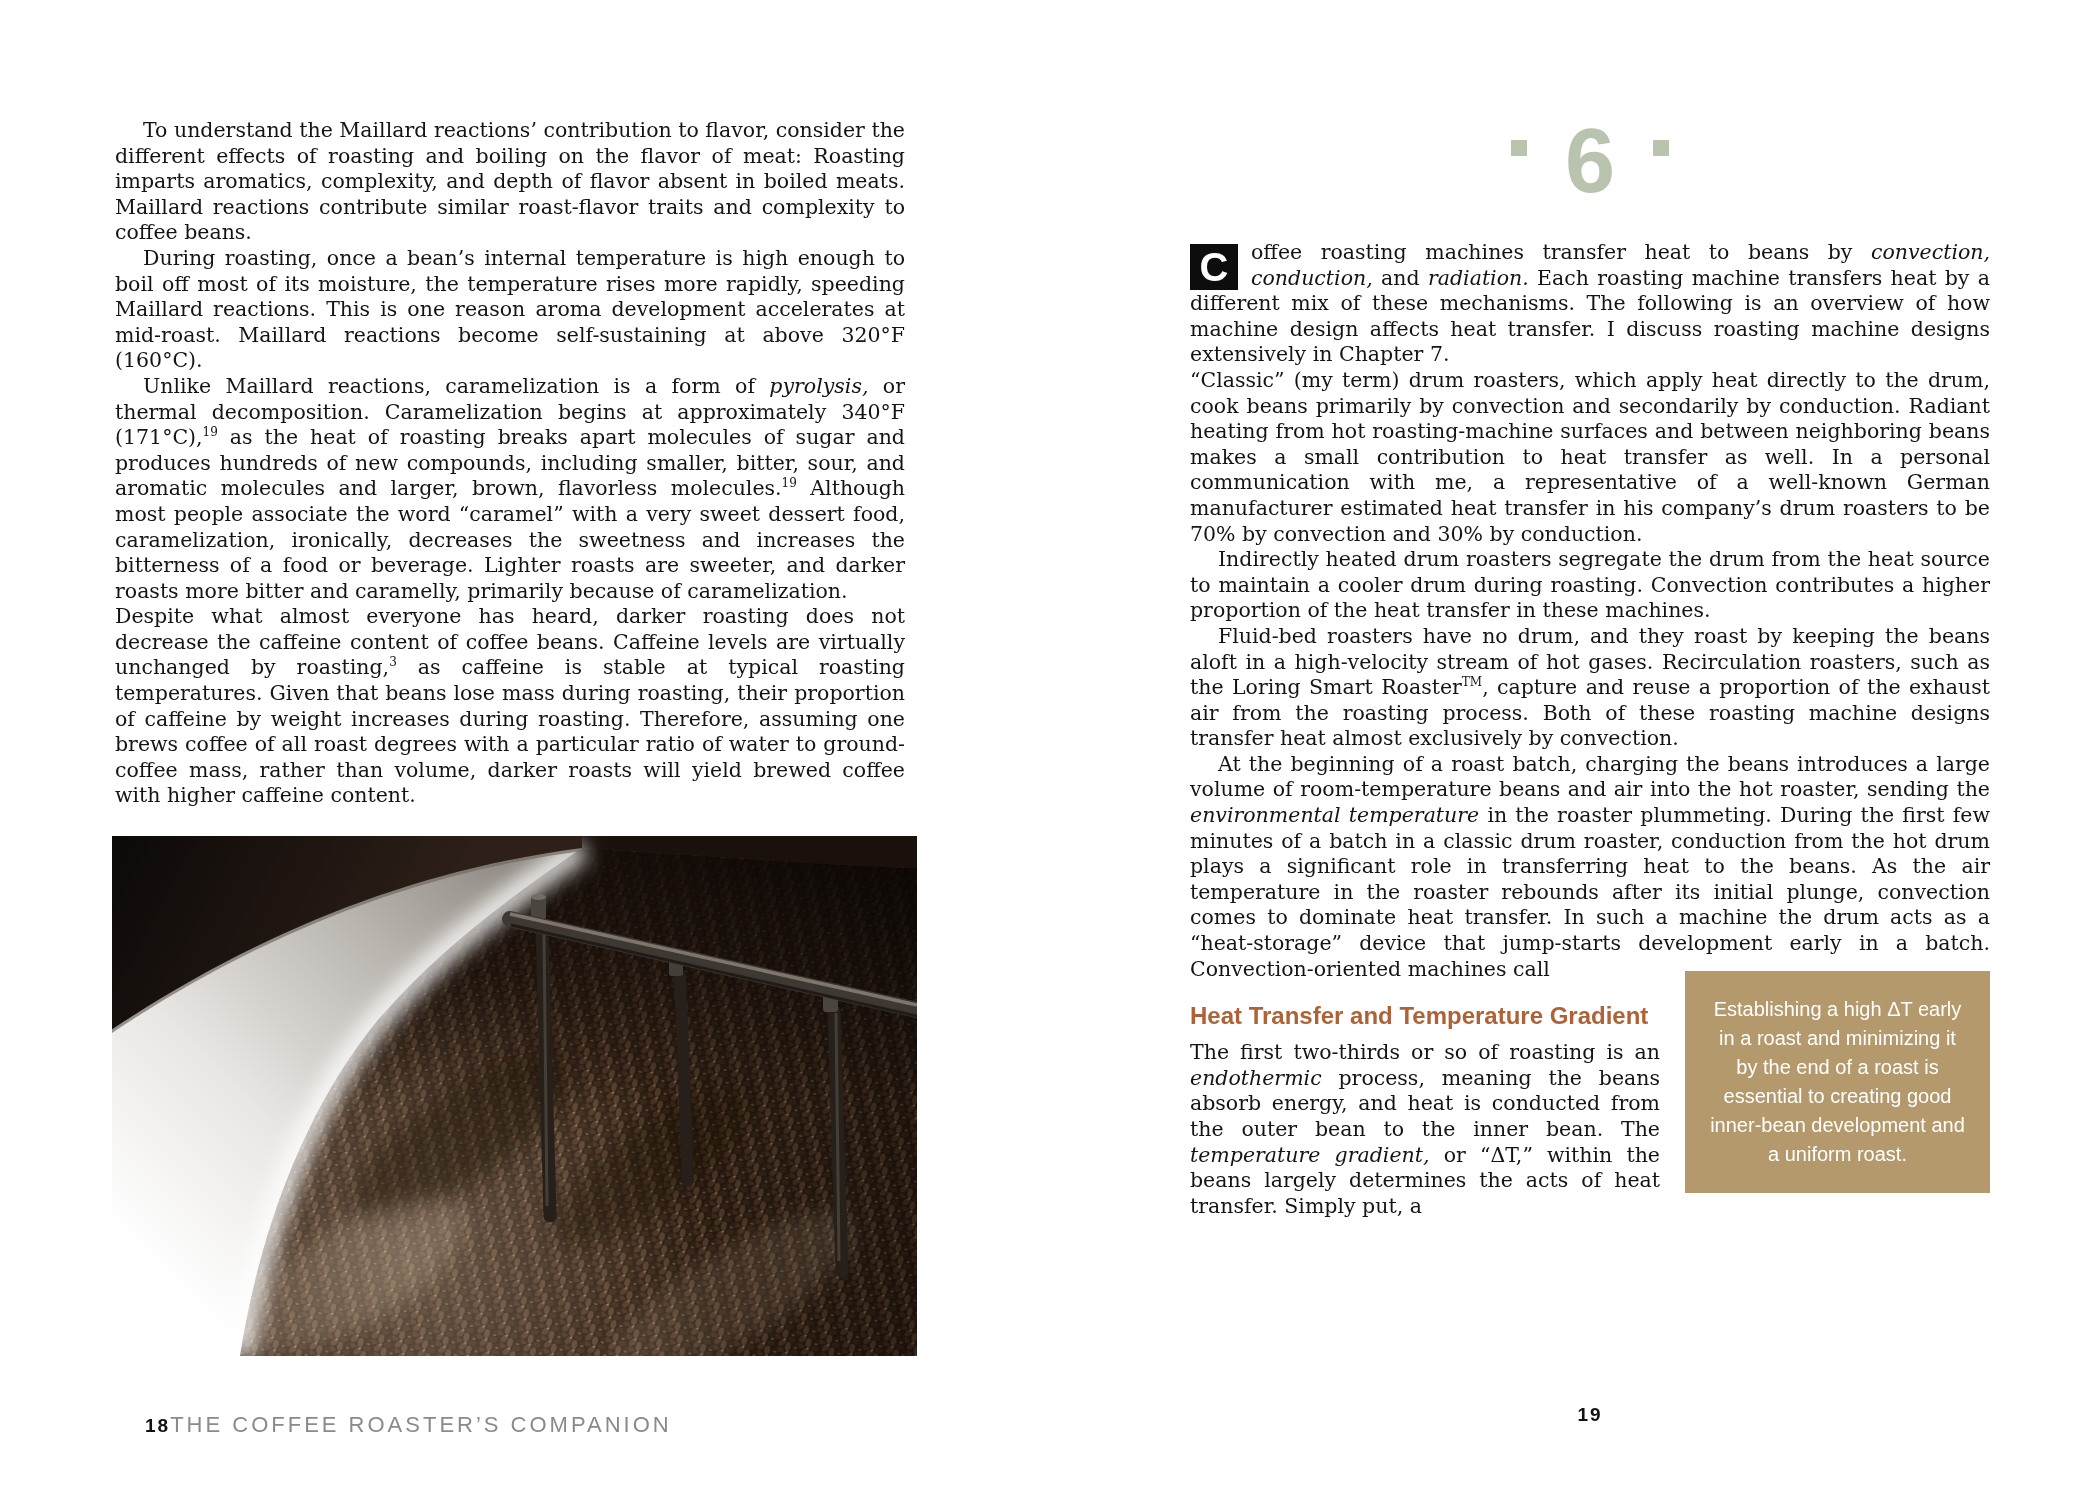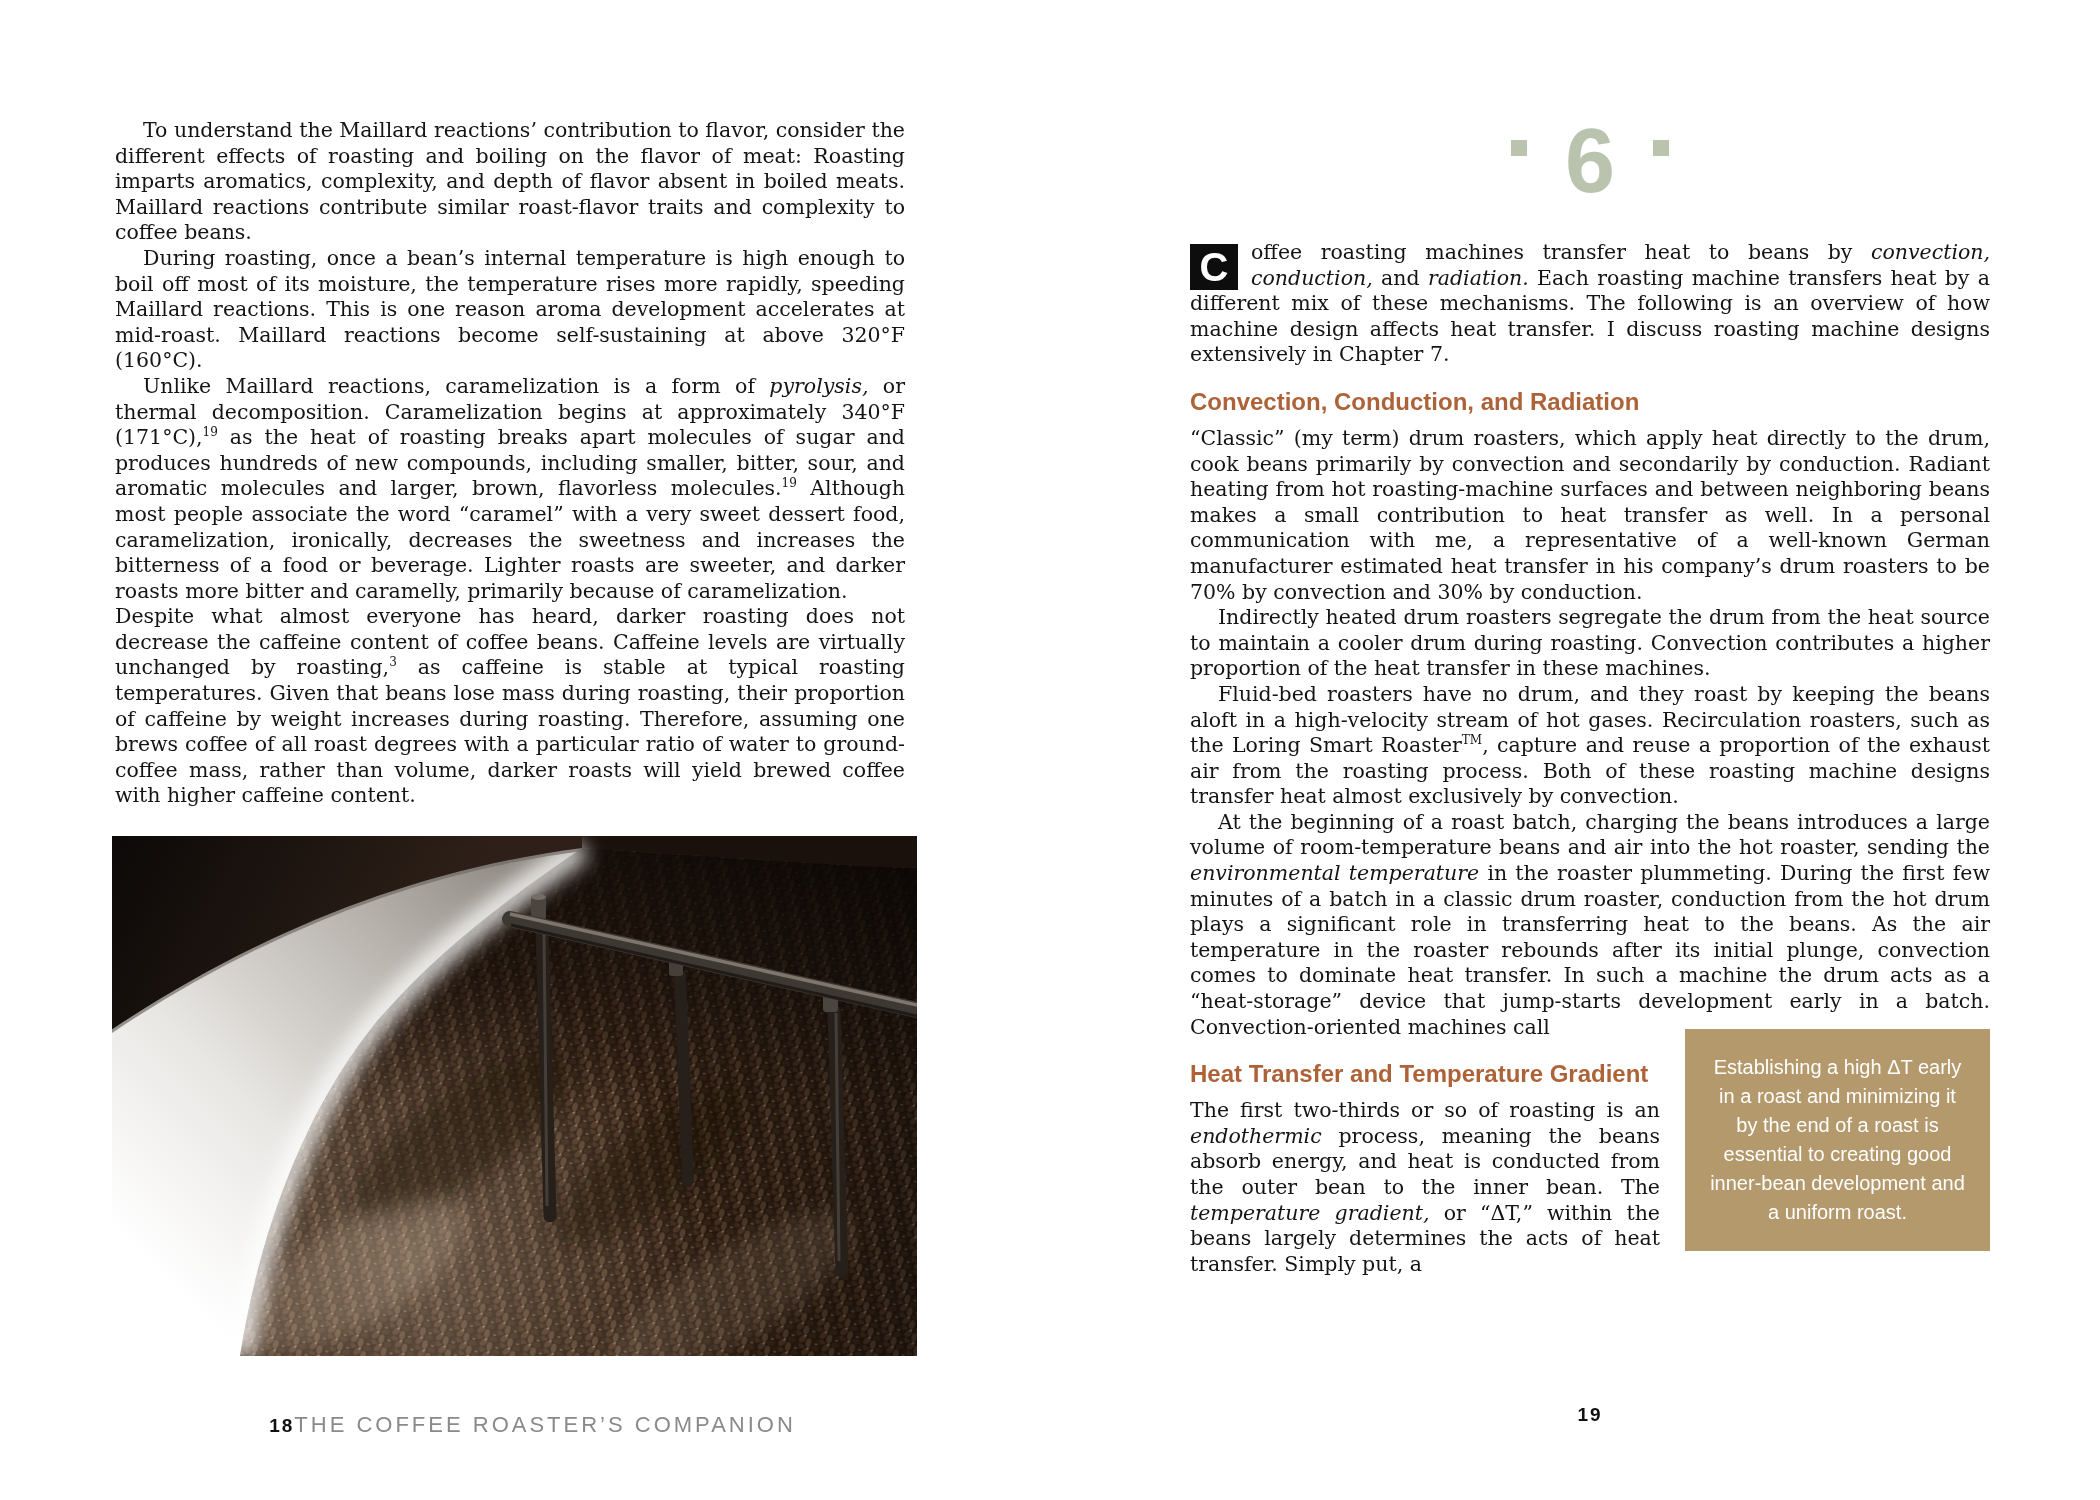--- a/index.html
+++ b/index.html
@@ -13,21 +13,21 @@
   .left-col{position:absolute;left:115px;top:0;width:790px;}
   .right-col{position:absolute;left:1190px;top:0;width:800px;}
   
   .p-first{margin-top:118px;}
   .section-heading{font-family:"Liberation Sans", sans-serif;font-weight:700;
                    color:#ad6337;font-size:24.5px;margin:28px 0 10px 0;}
   .photo-wrap{position:absolute;left:112px;top:836px;width:805px;height:520px;}
   .photo-wrap svg{display:block;}
   
   .footer-left{position:absolute;left:115px;top:1404px;width:805px;display:flex;
-               justify-content:center;align-items:baseline;}
+               justify-content:flex-start;align-items:baseline;}
   .page-num{font-family:"Liberation Sans", sans-serif;font-weight:700;font-size:19px;
             letter-spacing:2px;color:#111;}
   .footer-left .page-num{margin-left:30px;}
   .book-title{font-family:"Liberation Sans", sans-serif;font-size:22px;color:#8a8a8a;
               letter-spacing:3px;margin-top:8px;}
   .footer-right{position:absolute;left:1190px;top:1404px;width:800px;text-align:center;}
   
   .chapter-head{margin-top:116px;display:flex;justify-content:center;align-items:center;gap:38px;}
   .chapter-num{font-family:"Liberation Sans", sans-serif;font-weight:700;font-size:90px;
                line-height:1;color:#b9c3ad;}
@@ -156,21 +156,20 @@
 
     <div class="chapter-head">
       <span class="orn-square"></span>
       <span class="chapter-num">6</span>
       <span class="orn-square"></span>
     </div>
 
 
     <p class="body-text intro"><span class="dropcap">C</span><span>offee roasting machines transfer heat to beans by </span><i>convection, conduction,</i><span> and </span><i>radiation.</i><span> Each roasting machine transfers heat by a different mix of these mechanisms. The following is an overview of how machine design affects heat transfer. I discuss roasting machine designs extensively in Chapter 7.</span></p>
 
-    <h2 class="section-heading heading-tight">Convection, Conduction, and Radiation</h2>
 
     <p class="body-text">“Classic” (my term) drum roasters, which apply heat directly to the drum, cook beans primarily by convection and secondarily by conduction. Radiant heating from hot roasting-machine surfaces and between neighboring beans makes a small contribution to heat transfer as well. In a personal communication with me, a representative of a well-known German manufacturer estimated heat transfer in his company’s drum roasters to be 70% by convection and 30% by conduction.</p>
 
     <p class="body-text indent">Indirectly heated drum roasters segregate the drum from the heat source to maintain a cooler drum during roasting. Convection contributes a higher proportion of the heat transfer in these machines.</p>
 
     <p class="body-text indent"><span>Fluid-bed roasters have no drum, and they roast by keeping the beans aloft in a high-velocity stream of hot gases. Recirculation roasters, such as the Loring Smart Roaster</span><sup class="fn">TM</sup><span>, capture and reuse a proportion of the exhaust air from the roasting process. Both of these roasting machine designs transfer heat almost exclusively by convection.</span></p>
 
     <p class="body-text indent"><span>At the beginning of a roast batch, charging the beans introduces a large volume of room-temperature beans and air into the hot roaster, sending the </span><i>environmental temperature</i><span> in the roaster plummeting. During the first few minutes of a batch in a classic drum roaster, conduction from the hot drum plays a significant role in transferring heat to the beans. As the air temperature in the roaster rebounds after its initial plunge, convection comes to dominate heat transfer. In such a machine the drum acts as a “heat-storage” device that jump-starts development early in a batch. Convection-oriented machines call </span><span class="sidebar-box">
           <span class="sidebar-text">Establishing a high ΔT early in a roast and minimizing it by the end of a roast is essential to creating good inner-bean development and a uniform roast.</span>
         </span></p>

